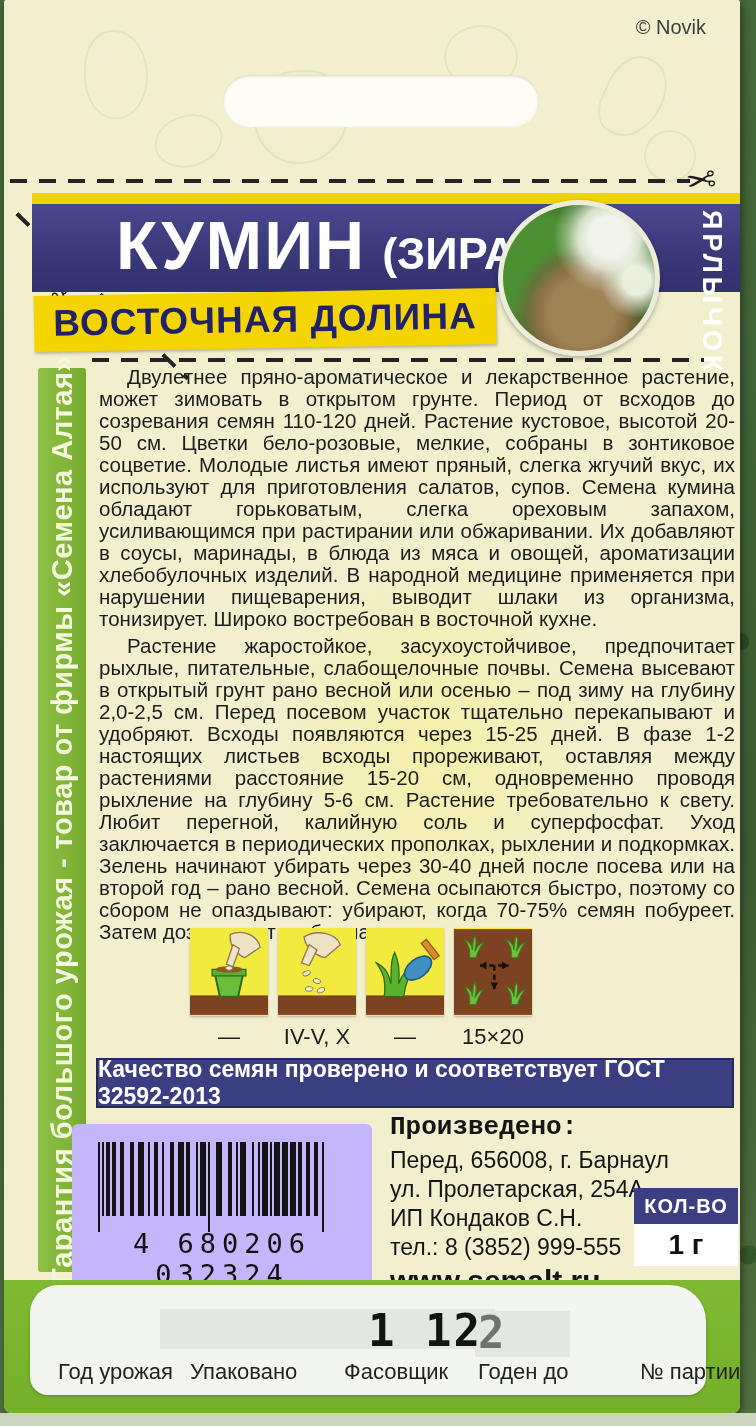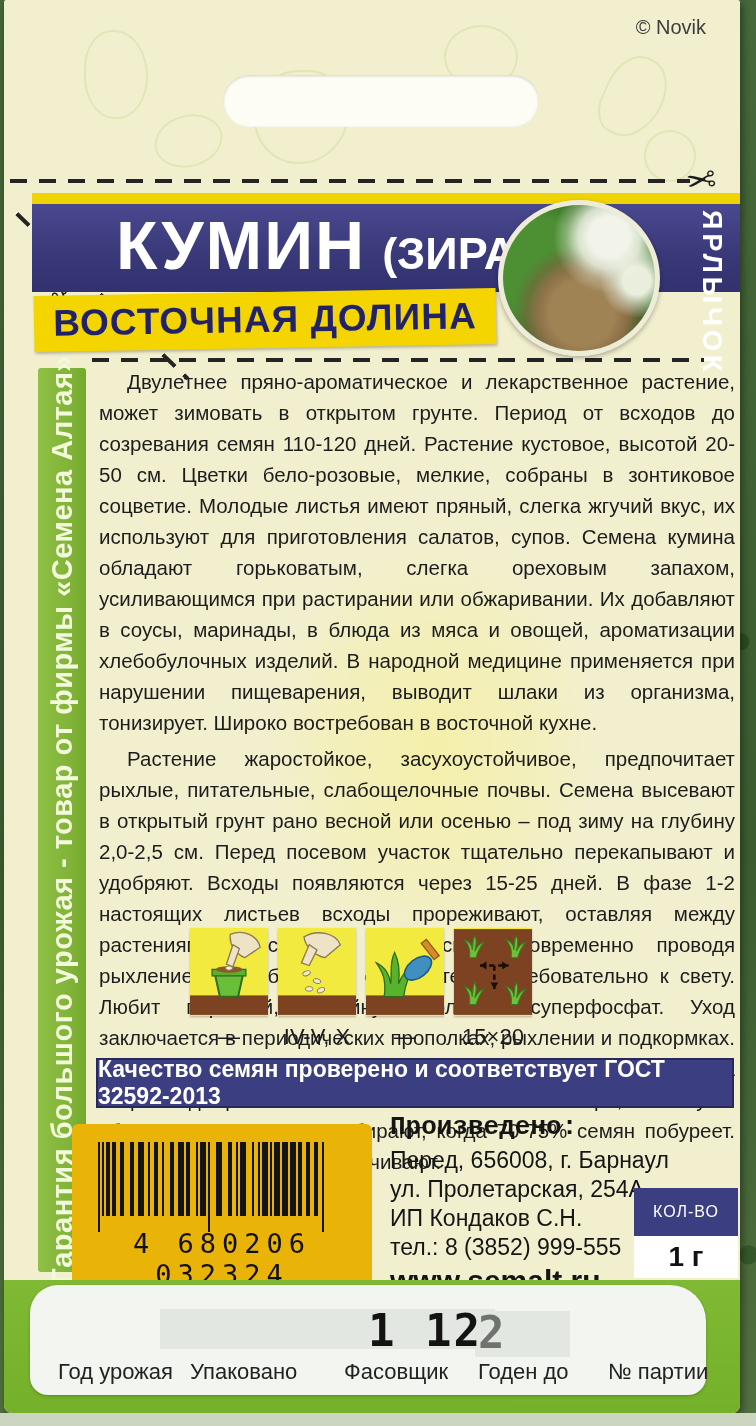--- a/index.html
+++ b/index.html
@@ -59,60 +59,60 @@
   
   .side-strip{position:absolute;left:34px;top:368px;width:48px;height:904px;border-radius:3px;
     background:linear-gradient(90deg,#8fc046 0%,#7fb236 70%,#74a92e 100%);
     display:flex;align-items:center;justify-content:center;}
   .side-strip span{writing-mode:vertical-rl;transform:rotate(180deg);white-space:nowrap;
     font-size:29px;font-weight:700;color:#f3fadb;letter-spacing:.5px;}
   
   .wm-blob{position:absolute;left:260px;top:540px;width:340px;height:420px;border-radius:50%;
     background:radial-gradient(ellipse at center, rgba(246,240,140,.55) 0%, rgba(246,240,140,.25) 45%, transparent 70%);}
   .body-text{position:absolute;left:95px;top:366px;width:636px;color:#1d1d1d;}
-  .body-text p{margin:0 0 5px 0;font-size:20.5px;line-height:31px;text-align:justify;text-indent:28px;}
+  .body-text p{margin:0 0 5px 0;font-size:20.5px;line-height:22px;text-align:justify;text-indent:28px;}
   
   .icons-row{position:absolute;left:186px;top:928px;display:flex;gap:10px;}
   .icon-cell{width:78px;text-align:center;}
   .icon-box{width:78px;height:88px;background:#f2ea3e;box-shadow:0 1px 2px rgba(0,0,0,.25);}
   .icon-box svg{display:block;width:78px;height:88px;}
   .icon-label{margin-top:8px;font-size:22px;color:#1c1c1c;}
   
   .gost-band{position:absolute;left:92px;top:1058px;width:634px;height:46px;background:#3b3e80;
     border:2px solid #28285c;display:flex;align-items:center;justify-content:center;}
   .gost-band span{color:#fff;font-size:23px;font-weight:700;}
   
-  .barcode-box{position:absolute;left:68px;top:1124px;width:300px;height:176px;background:#eab308;border-radius:6px;}
+  .barcode-box{position:absolute;left:68px;top:1124px;width:300px;height:176px;background:#c4b5fd;border-radius:6px;}
   .barcode-bars{position:absolute;left:26px;top:18px;width:250px;height:90px;display:flex;align-items:flex-start;}
   .barcode-bars i{display:block;background:#141414;height:82%;}
   .barcode-digits{position:absolute;left:0;top:104px;width:100%;text-align:center;
     font-size:27px;letter-spacing:6px;color:#111;font-family:"DejaVu Sans Mono",monospace;}
   .producer{position:absolute;left:386px;top:1112px;color:#151515;}
   .producer-heading{font-size:26px;font-weight:700;margin-bottom:4px;font-family:Liberation Mono, monospace;}
   .producer-line{font-size:23px;line-height:29px;}
   .website{font-size:30px;font-weight:700;margin-top:2px;}
   .qty{position:absolute;left:630px;top:1188px;width:104px;}
-  .qty-label{height:48px;background:#3b3e80;color:#fff;font-size:16px;font-weight:400;
+  .qty-label{height:36px;background:#3b3e80;color:#fff;font-size:20px;font-weight:700;
     display:flex;align-items:center;justify-content:center;letter-spacing:1px;}
   .qty-value{height:42px;background:#ffffff;color:#111;font-size:28px;font-weight:700;
     display:flex;align-items:center;justify-content:center;}
   
   .bottom-green{position:absolute;left:0;right:0;top:1280px;bottom:0;
     background:linear-gradient(180deg,#80ba34 0%,#74b02a 100%);border-radius:0 0 8px 8px;}
   .sticker{position:absolute;left:26px;top:5px;width:676px;height:110px;background:#f3f5f0;
     border-radius:28px 36px 18px 18px;box-shadow:0 1px 3px rgba(0,0,0,.25);}
   .grey-box{position:absolute;background:#e2e7e2;}
   .gb1{left:130px;top:24px;width:335px;height:40px;}
   .gb2{left:445px;top:26px;width:95px;height:46px;}
   .stamp-num{position:absolute;color:#131313;font-family:"DejaVu Sans Mono",monospace;font-weight:700;}
   .st-fas{left:338px;top:20px;font-size:44px;letter-spacing:2px;}
   .st-partial{left:448px;top:22px;font-size:44px;opacity:.55;}
   .st-batch{left:540px;top:16px;font-size:47px;letter-spacing:2px;}
   .stamp-label{position:absolute;bottom:10px;font-size:22px;color:#222;white-space:nowrap;}
-  .lb0{left:28px;} .lb1{left:160px;} .lb2{left:314px;} .lb3{left:448px;} .lb4{left:578px;}
+  .lb0{left:28px;} .lb1{left:160px;} .lb2{left:314px;} .lb3{left:448px;} .lb4{left:610px;}
 </style>
 </head>
 <body>
 
 <div class="packet">
 
   <div class="doodle" style="left:250px;top:70px;width:90px;height:90px;border-radius:50% 45% 55% 50%;"></div>
   <div class="doodle" style="left:80px;top:30px;width:60px;height:85px;border-radius:45% 55% 50% 50%;"></div>
   <div class="doodle" style="left:440px;top:25px;width:70px;height:60px;border-radius:50%;"></div>
   <div class="doodle" style="left:600px;top:55px;width:55px;height:80px;border-radius:50% 50% 60% 40%;transform:rotate(25deg);"></div>

